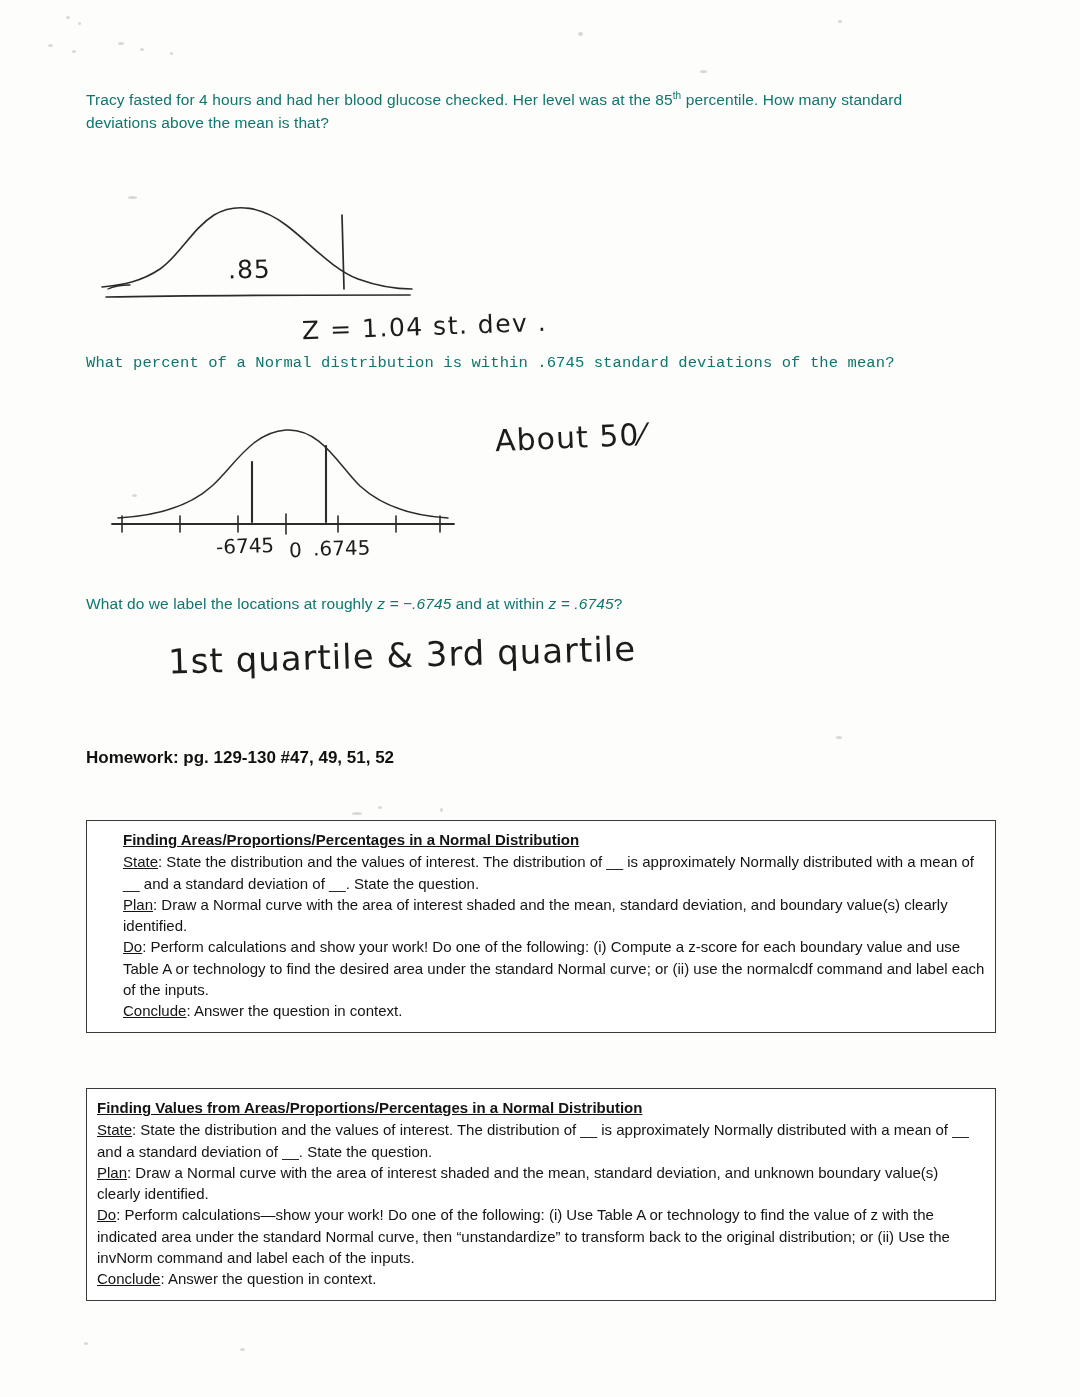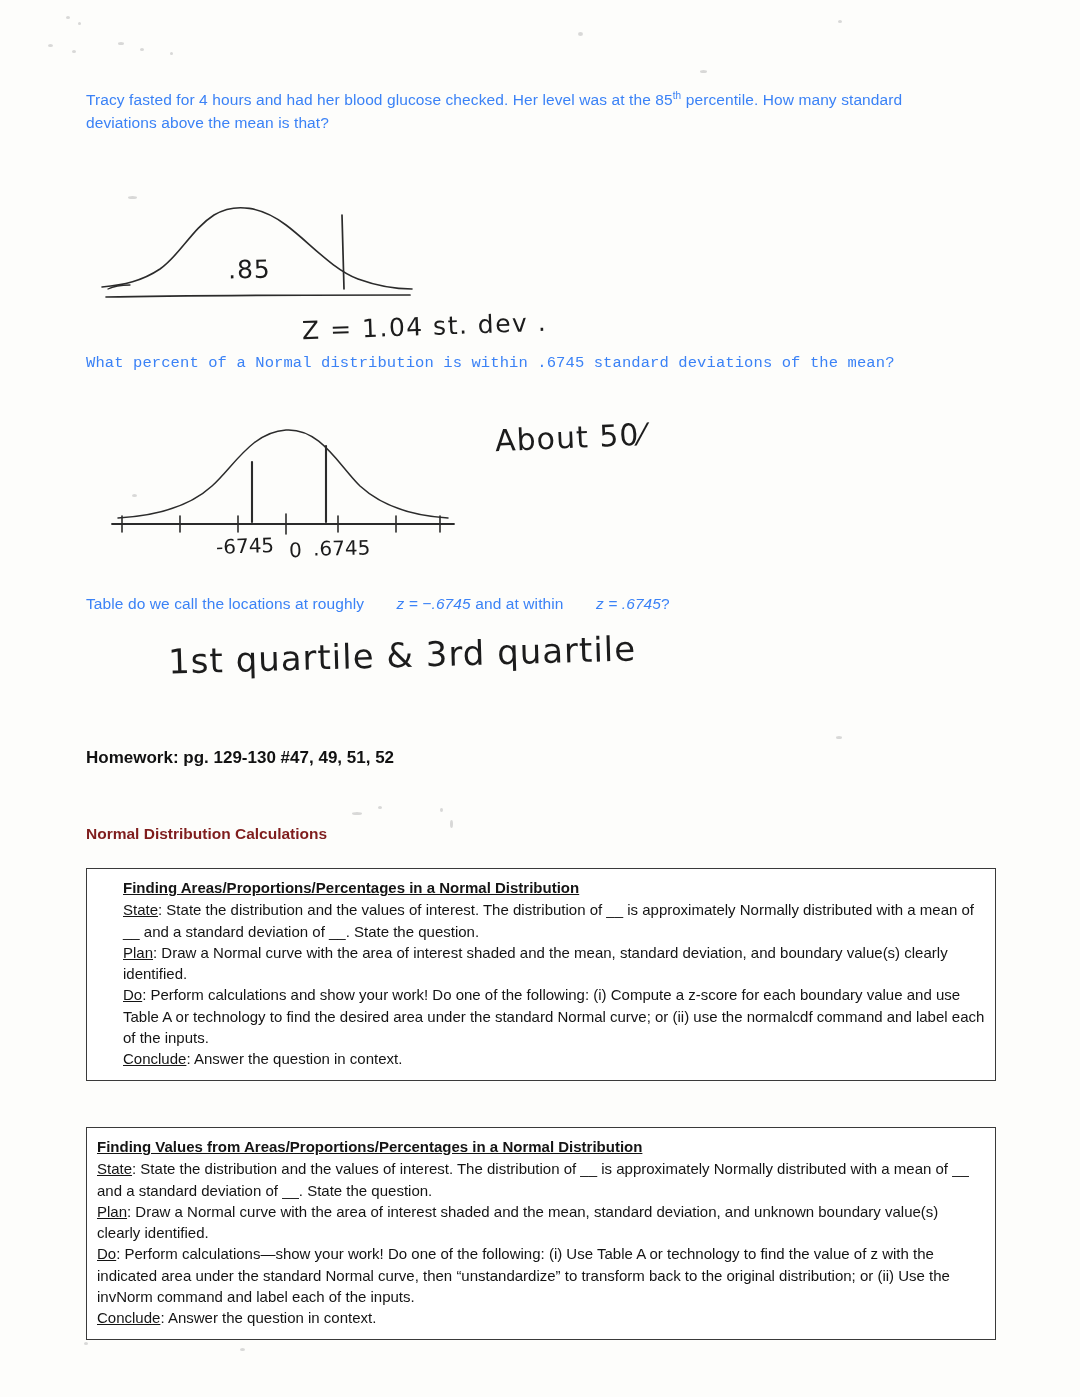--- a/index.html
+++ b/index.html
@@ -24,28 +24,28 @@
   .speck {
     position: absolute;
     background: #b9b9b9;
     border-radius: 50%;
     opacity: .55;
   }
   .qtext {
     position: absolute;
     font-size: 15.5px;
     line-height: 1.5;
-    color: #3b82f6;
+    color: #0f766e;
     letter-spacing: .1px;
   }
   .q1 { left: 86px; top: 88px; width: 880px; }
   .q2 { left: 86px; top: 352px; width: 880px; font-family: Liberation Mono, monospace; }
   .q3 { left: 86px; top: 592px; width: 880px; }
   sup { font-size: 10px; vertical-align: super; }
-  .ital { font-style: italic; margin-left: 28px; }
+  .ital { font-style: italic; }
   .hw {
     position: absolute;
     left: 86px;
     top: 748px;
     font-size: 17px;
     font-weight: bold;
     color: #111;
   }
   .sectionhead {
     position: absolute;
@@ -115,22 +115,22 @@
     left: 86px;
     width: 910px;
     border: 1.5px solid #3a3a3a;
     box-sizing: border-box;
     padding: 8px 10px 10px 10px;
     font-size: 15px;
     line-height: 1.42;
     color: #141414;
     background: #fff;
   }
-  .box1 { top: 868px; padding-left: 36px; }
-  .box2 { top: 1127px; }
+  .box1 { top: 820px; padding-left: 36px; }
+  .box2 { top: 1088px; }
   .box .title {
     font-weight: bold;
     text-decoration: underline;
     display: block;
     margin-bottom: 1px;
   }
   .box p { margin: 0 0 0 0; }
   .lbl { text-decoration: underline; text-align: center; }
 </style>
 </head>
@@ -189,21 +189,21 @@
       <path d="M152 52 L 152 112" stroke="#2b2b2b" stroke-width="2.1" stroke-linecap="round"></path>
       <path d="M226 36 L 226 112" stroke="#2b2b2b" stroke-width="2.1" stroke-linecap="round"></path>
     </svg>
   </div>
   <div class="hand hand-about">About 50⁄</div>
   <div class="hand hand-n6745">-6745</div>
   <div class="hand hand-zero">0</div>
   <div class="hand hand-p6745">.6745</div>
 
   <div class="qtext q3">
-    <span>Table do we call the locations at roughly </span><span class="ital">z = −.6745</span><span> and at within </span><span class="ital">z = .6745</span><span>?</span>
+    <span>What do we label the locations at roughly </span><span class="ital">z = −.6745</span><span> and at within </span><span class="ital">z = .6745</span><span>?</span>
   </div>
 
   <div class="hand hand-quart">1st quartile &amp; 3rd quartile</div>
 
   <div class="hw">Homework: pg. 129-130 #47, 49, 51, 52</div>
 
   <div class="sectionhead">Normal Distribution Calculations</div>
 
   <div class="box box1">
     <span class="title">Finding Areas/Proportions/Percentages in a Normal Distribution</span>

